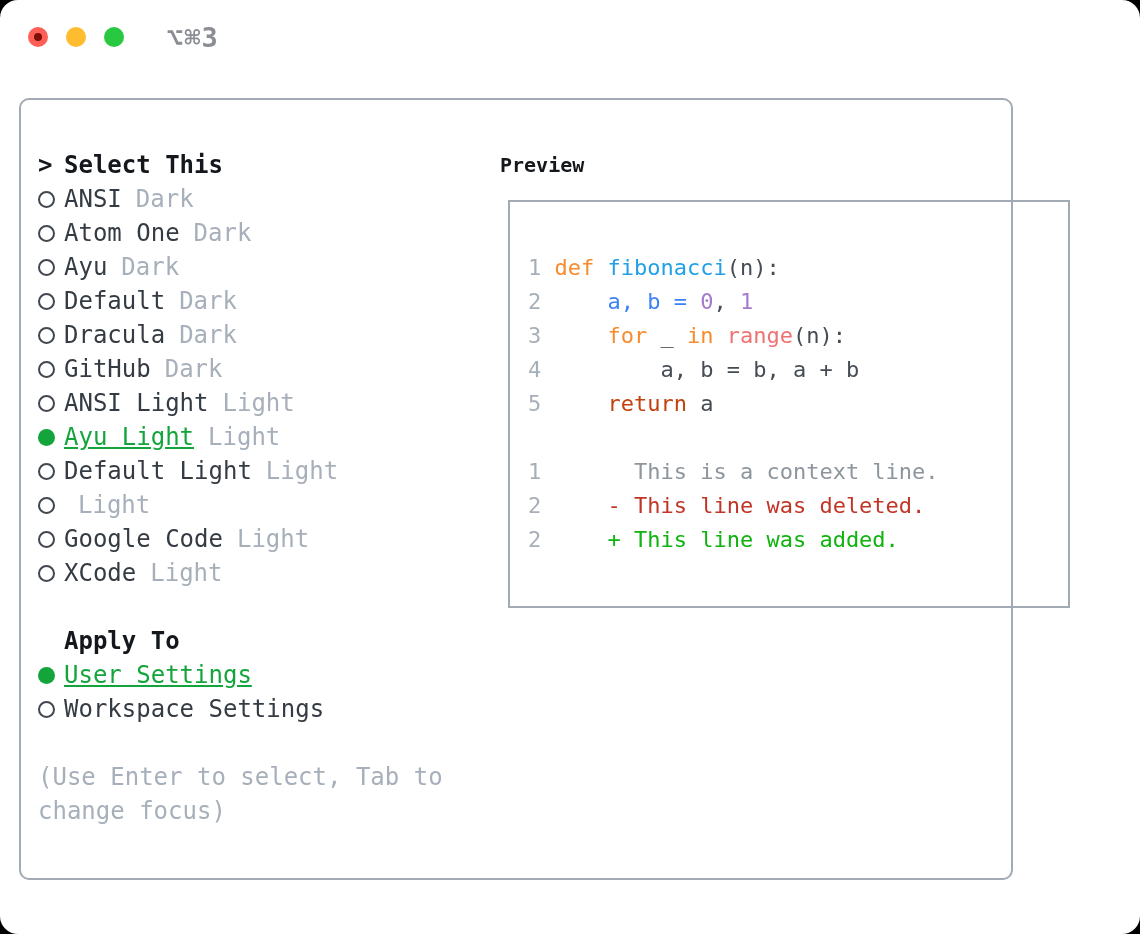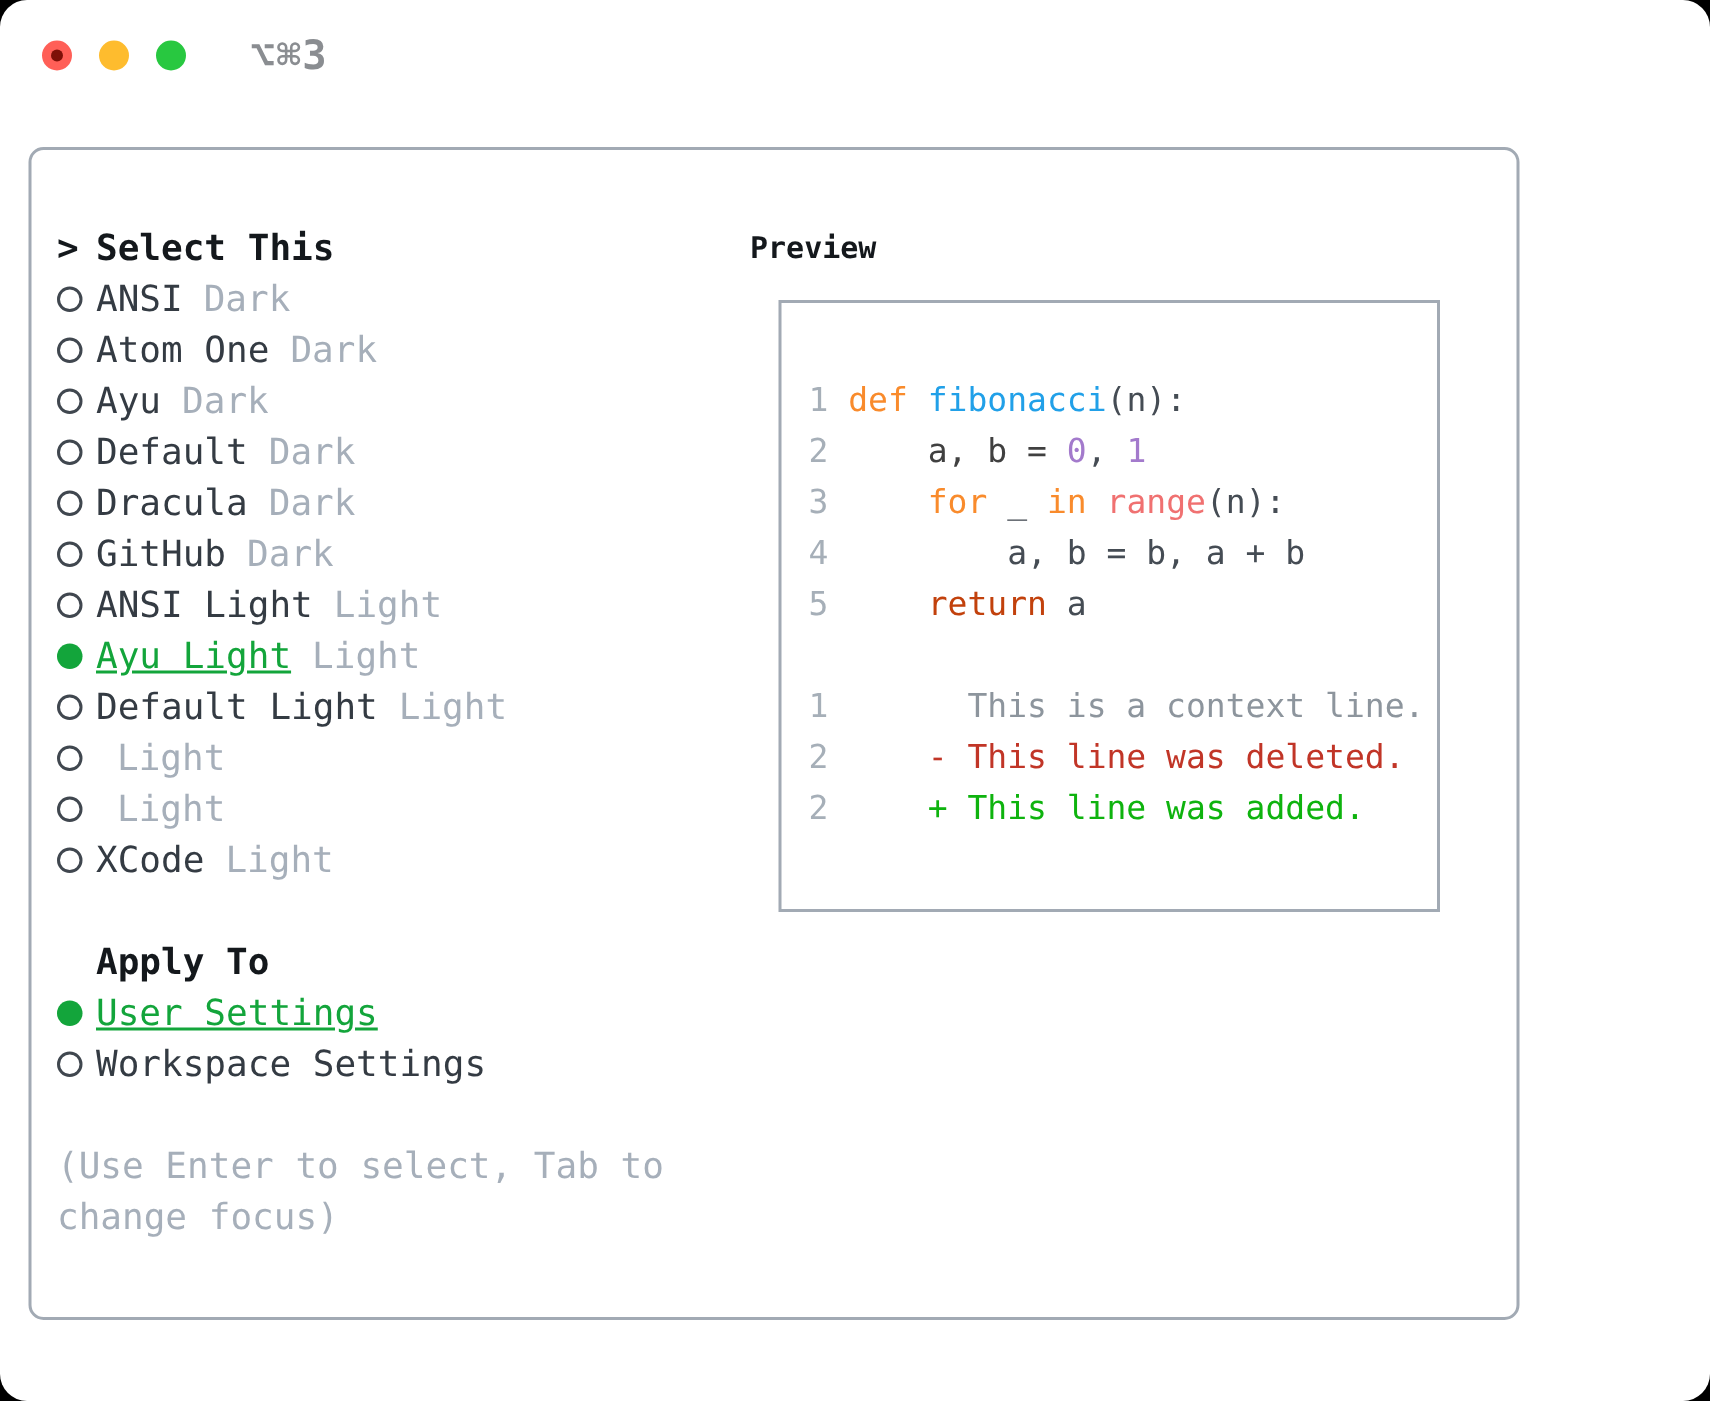--- a/index.html
+++ b/index.html
@@ -52,21 +52,21 @@
   .help{
     color:var(--muted,#A6AFBA);width:436px;
     margin:0;font-size:24px;line-height:34px;
   }
   
   .preview-label{
     position:absolute;left:479px;top:48px;
     font-size:20px;line-height:34px;font-weight:bold;color:var(--heading,#14181C);
   }
   .preview-box{
-    position:absolute;left:498px;top:100px;width:441px;height:408px;
+    position:absolute;left:487px;top:100px;width:562px;height:408px;
     border:2px solid var(--border,#A2AAB4);box-sizing:border-box;
   }
   .code{position:absolute;left:18px;top:49px;font-size:22px;line-height:34px;}
   .cline{white-space:pre;height:34px;}
   .lnum{display:inline-block;width:2ch;color:var(--lnum,#A6AFB8);}
 </style>
 </head>
 <body>
 
 <div class="window">
@@ -155,20 +155,21 @@
           <div class="row">
             <span class="marker">
               <span class="ring"></span>
             </span>
             <span class="variant">Light</span>
           </div>
           <div class="row">
             <span class="marker">
               <span class="ring"></span>
             </span>
+            <span>Google Code</span>
             <span class="variant">Light</span>
           </div>
           <div class="row">
             <span class="marker">
               <span class="ring"></span>
             </span>
             <span>XCode</span>
             <span class="variant">Light</span>
           </div>
         </div>
@@ -198,21 +199,21 @@
       <div class="spacer"></div>
 
       <p class="help">(Use Enter to select, Tab to change focus)</p>
     </div>
 
     <div class="preview-label">Preview</div>
 
     <div class="preview-box">
       <div class="code">
           <div class="cline"><span class="lnum">1</span><span style="color: rgb(249, 139, 44);">def </span><span style="color: rgb(33, 160, 232);">fibonacci</span><span style="color: rgb(69, 76, 84);">(n):</span></div>
-          <div class="cline"><span class="lnum">2</span><span style="color: #404040;">    a, b = </span><span style="color: rgb(163, 122, 204);">0</span><span style="color: rgb(69, 76, 84);">, </span><span style="color: rgb(163, 122, 204);">1</span></div>
+          <div class="cline"><span class="lnum">2</span><span style="color: #3b82f6;">    a, b = </span><span style="color: rgb(163, 122, 204);">0</span><span style="color: rgb(69, 76, 84);">, </span><span style="color: rgb(163, 122, 204);">1</span></div>
           <div class="cline"><span class="lnum">3</span><span style="color: rgb(69, 76, 84);">    </span><span style="color: rgb(249, 139, 44);">for</span><span style="color: rgb(69, 76, 84);"> _ </span><span style="color: rgb(249, 139, 44);">in</span><span style="color: rgb(69, 76, 84);"> </span><span style="color: rgb(240, 113, 113);">range</span><span style="color: rgb(69, 76, 84);">(n):</span></div>
           <div class="cline"><span class="lnum">4</span><span style="color: rgb(69, 76, 84);">        a, b = b, a + b</span></div>
           <div class="cline"><span class="lnum">5</span><span style="color: rgb(69, 76, 84);">    </span><span style="color: #c2410c;">return</span><span style="color: rgb(69, 76, 84);"> a</span></div>
           <div class="cline"><span class="lnum"></span></div>
           <div class="cline"><span class="lnum">1</span><span style="color: rgb(141, 149, 157);">      This is a context line.</span></div>
           <div class="cline"><span class="lnum">2</span><span style="color: rgb(193, 53, 39);">    - This line was deleted.</span></div>
           <div class="cline"><span class="lnum">2</span><span style="color: rgb(14, 179, 14);">    + This line was added.</span></div>
         </div>
     </div>
 

